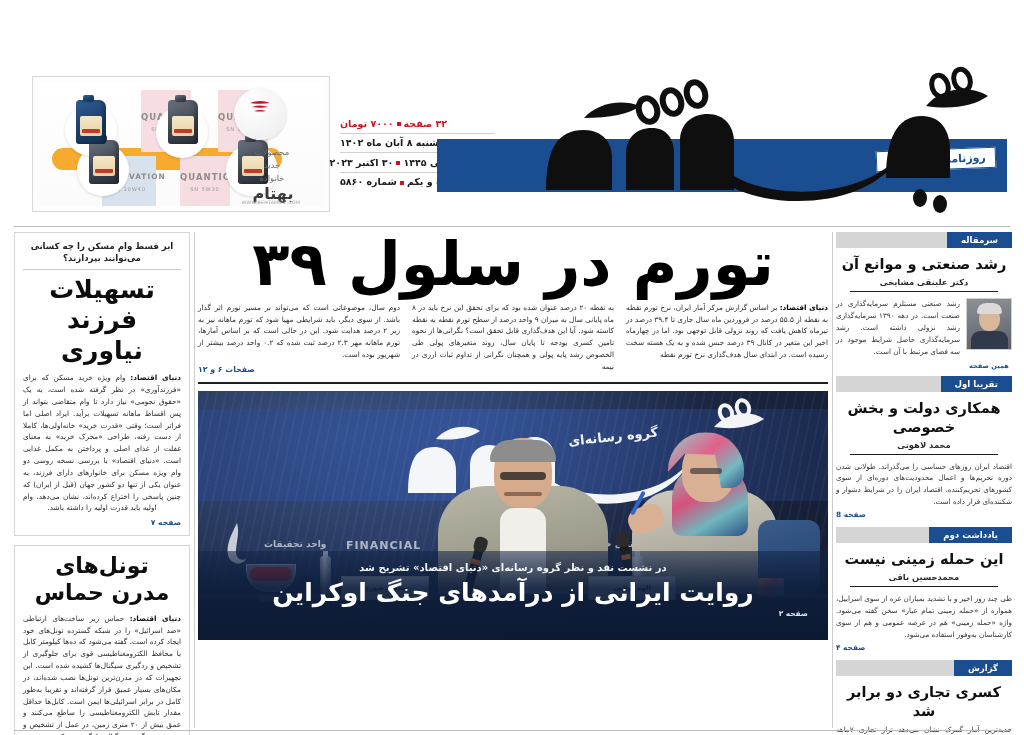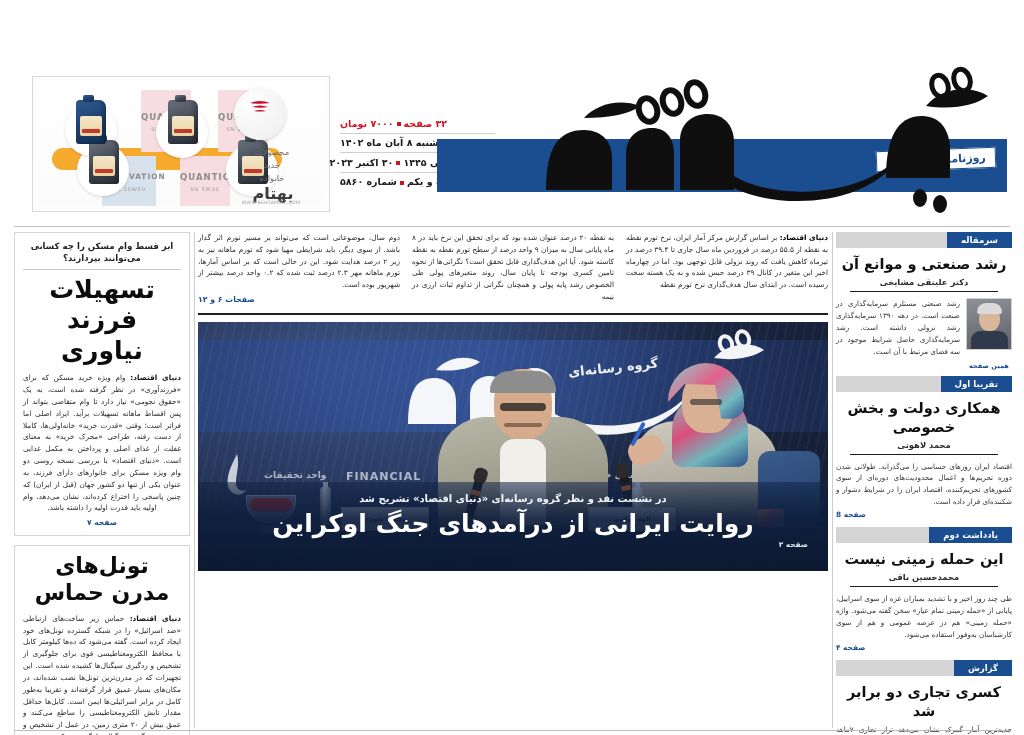--- a/index.html
+++ b/index.html
@@ -296,21 +296,21 @@
     color: #2b2b2b;
     text-align: justify;
     text-align-last: center;
   }
   .side-body b { color: #111; }
   .pageref {
     margin-top: 4px;
     font-size: 7.6px;
     font-weight: 700;
     color: #1b4e90;
-    text-align: center;
+    text-align: right;
   }
 
   
   .lead-kicker {
     font-size: 14.5px;
     font-weight: 700;
     color: #111;
     text-align: center;
     margin: 2px 0 2px;
     line-height: 1.3;
@@ -738,20 +738,21 @@
     <div class="side-card">
       <div class="side-title sm">تونل‌های مدرن حماس</div>
       <div class="side-body"><b>دنیای اقتصاد:</b> حماس زیر ساخت‌های ارتباطی «ضد اسرائیل» را در شبکه گسترده تونل‌های خود ایجاد کرده است. گفته می‌شود که ده‌ها کیلومتر کابل با محافظ الکترومغناطیسی قوی برای جلوگیری از تشخیص و ردگیری سیگنال‌ها کشیده شده است. این تجهیزات که در مدرن‌ترین تونل‌ها نصب شده‌اند، در مکان‌های بسیار عمیق قرار گرفته‌اند و تقریبا به‌طور کامل در برابر اسرائیلی‌ها ایمن است. کابل‌ها حداقل مقدار تابش الکترومغناطیسی را ساطع می‌کنند و عمق بیش از ۲۰ متری زمین، در عمل از تشخیص و ردگیری سیگنال جلوگیری می‌کند.</div>
 
     </div>
 
   </div>
 
   <div class="col-center">
 
+    <div class="lead-title">تورم در سلول ۳۹</div>
 
     <div class="lead-cols">
       <div class="lead-col"><b>دنیای اقتصاد:</b> بر اساس گزارش مرکز آمار ایران، نرخ تورم نقطه به نقطه از ۵۵.۵ درصد در فروردین ماه سال جاری تا ۳۹.۴ درصد در تیرماه کاهش یافت که روند نزولی قابل توجهی بود. اما در چهارماه اخیر این متغیر در کانال ۳۹ درصد حبس شده و به یک هسته سخت رسیده است. در ابتدای سال هدف‌گذاری نرخ تورم نقطه</div>
       <div class="lead-col">به نقطه ۲۰ درصد عنوان شده بود که برای تحقق این نرخ باید در ۸ ماه پایانی سال به میزان ۹ واحد درصد از سطح تورم نقطه به نقطه کاسته شود. آیا این هدف‌گذاری قابل تحقق است؟ نگرانی‌ها از نحوه تامین کسری بودجه تا پایان سال، روند متغیرهای پولی طی الخصوص رشد پایه پولی و همچنان نگرانی از تداوم ثبات ارزی در نیمه</div>
       <div class="lead-col">
         <span>دوم سال، موضوعاتی است که می‌تواند بر مسیر تورم اثر گذار باشد. از سوی دیگر، باید شرایطی مهیا شود که تورم ماهانه نیز به زیر ۲ درصد هدایت شود. این در حالی است که بر اساس آمارها، تورم ماهانه مهر ۲.۳ درصد ثبت شده که ۰.۲ واحد درصد بیشتر از شهریور بوده است.</span>
         <div class="lead-pageref">صفحات ۶ و ۱۲</div>
       </div>
     </div>
 
@@ -864,21 +865,21 @@
         <div class="rt-author">محمد لاهوتی</div>
         <div class="rt-body">اقتصاد ایران روزهای حساسی را می‌گذراند. طولانی شدن دوره تحریم‌ها و اعمال محدودیت‌های دوره‌ای از سوی کشورهای تحریم‌کننده، اقتصاد ایران را در شرایط دشوار و شکننده‌ای قرار داده است.</div>
         <div class="rt-pageref">صفحه 8</div>
       </div>
       <div>
         <div class="rt-head">
           <span>یادداشت دوم</span>
         </div>
         <div class="rt-title">این حمله زمینی نیست</div>
         <div class="rt-author">محمدحسین باقی</div>
-        <div class="rt-body">طی چند روز اخیر و با تشدید بمباران غزه از سوی اسراییل، پایانی از «حمله زمینی تمام عیار» سخن گفته می‌شود. واژه «حمله زمینی» هم در عرصه عمومی و هم از سوی کارشناسان به‌وفور استفاده می‌شود.</div>
+        <div class="rt-body">طی چند روز اخیر و با تشدید بمباران غزه از سوی اسراییل، همواره از «حمله زمینی تمام عیار» سخن گفته می‌شود. واژه «حمله زمینی» هم در عرصه عمومی و هم از سوی کارشناسان به‌وفور استفاده می‌شود.</div>
         <div class="rt-pageref">صفحه ۴</div>
       </div>
       <div>
         <div class="rt-head">
           <span>گزارش</span>
         </div>
         <div class="rt-title">کسری تجاری دو برابر شد</div>
         <div class="rt-body">جدیدترین آمار گمرک نشان می‌دهد تراز تجاری ۷ماهه منتهی به مهر امسال رقمی معادل منفی ۷.۷ میلیارد دلار است؛ رقمی می‌سابقه که بیش از دو برابر مدت مشابه سال گذشته است. به نظر می‌رسد این کسری تجاری به‌دلیل رشد واردات ناشی از افزایش درآمد نفتی ایران بوده است و دولت تلاش دارد با کمک این درآمد قیمت‌ها در بازار داخلی را کنترل کند.</div>
       </div>
     </div>

